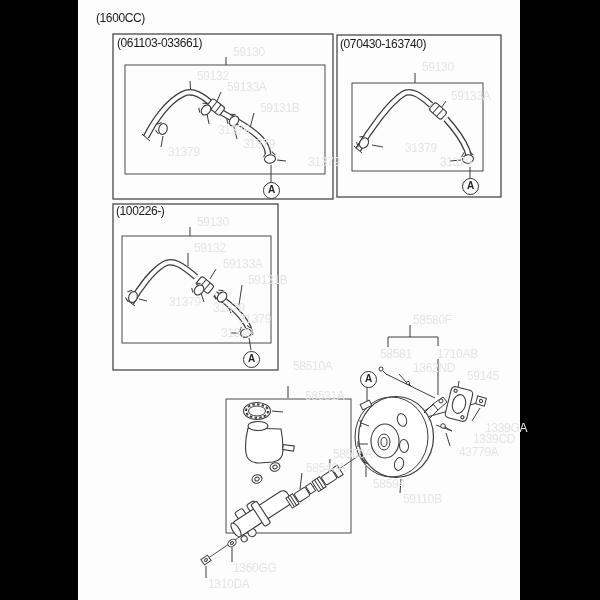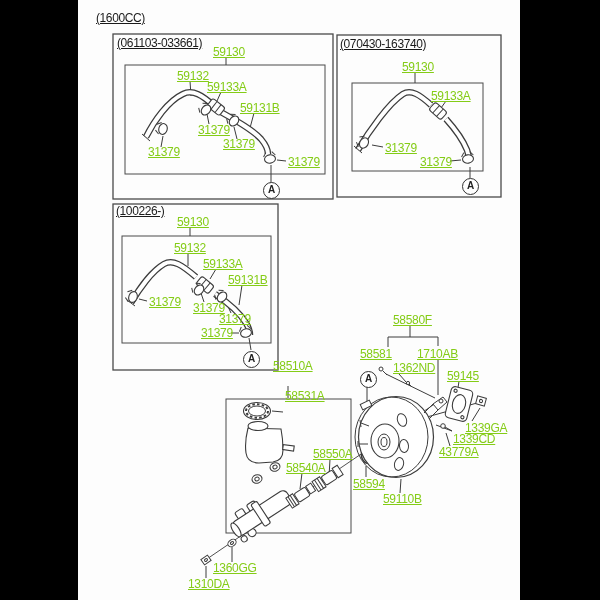--- a/index.html
+++ b/index.html
@@ -2,22 +2,22 @@
 <html><head>
 <meta charset="utf-8">
 <style>
   html,body{margin:0;padding:0;}
   body{
     width:600px;height:600px;position:relative;background:#000;
     font-family:"Liberation Sans", sans-serif;overflow:hidden;
   }
   .paper{position:absolute;left:78px;top:0;width:442px;height:600px;background:#fdfdfd;}
   svg.lineart{position:absolute;left:0;top:0;}
-  .lbl{position:absolute;font-size:12px;line-height:12px;letter-spacing:-0.3px;white-space:nowrap;text-decoration:underline;}
-  .part{color:#84cc16;}
+  .lbl{position:absolute;font-size:12px;line-height:12px;letter-spacing:-0.3px;white-space:nowrap;}
+  .part{color:#e5e5e5;margin-left:20px;}
   .hdr{color:#1a1a1a;letter-spacing:-0.4px;}
   .amark{
     position:absolute;width:15px;height:15px;border:1.3px solid #333;border-radius:50%;
     background:#fff;color:#222;font-size:10px;line-height:14px;text-align:center;font-weight:bold;
   }
 </style>
 </head>
 <body>
 
 <div class="paper"></div>

